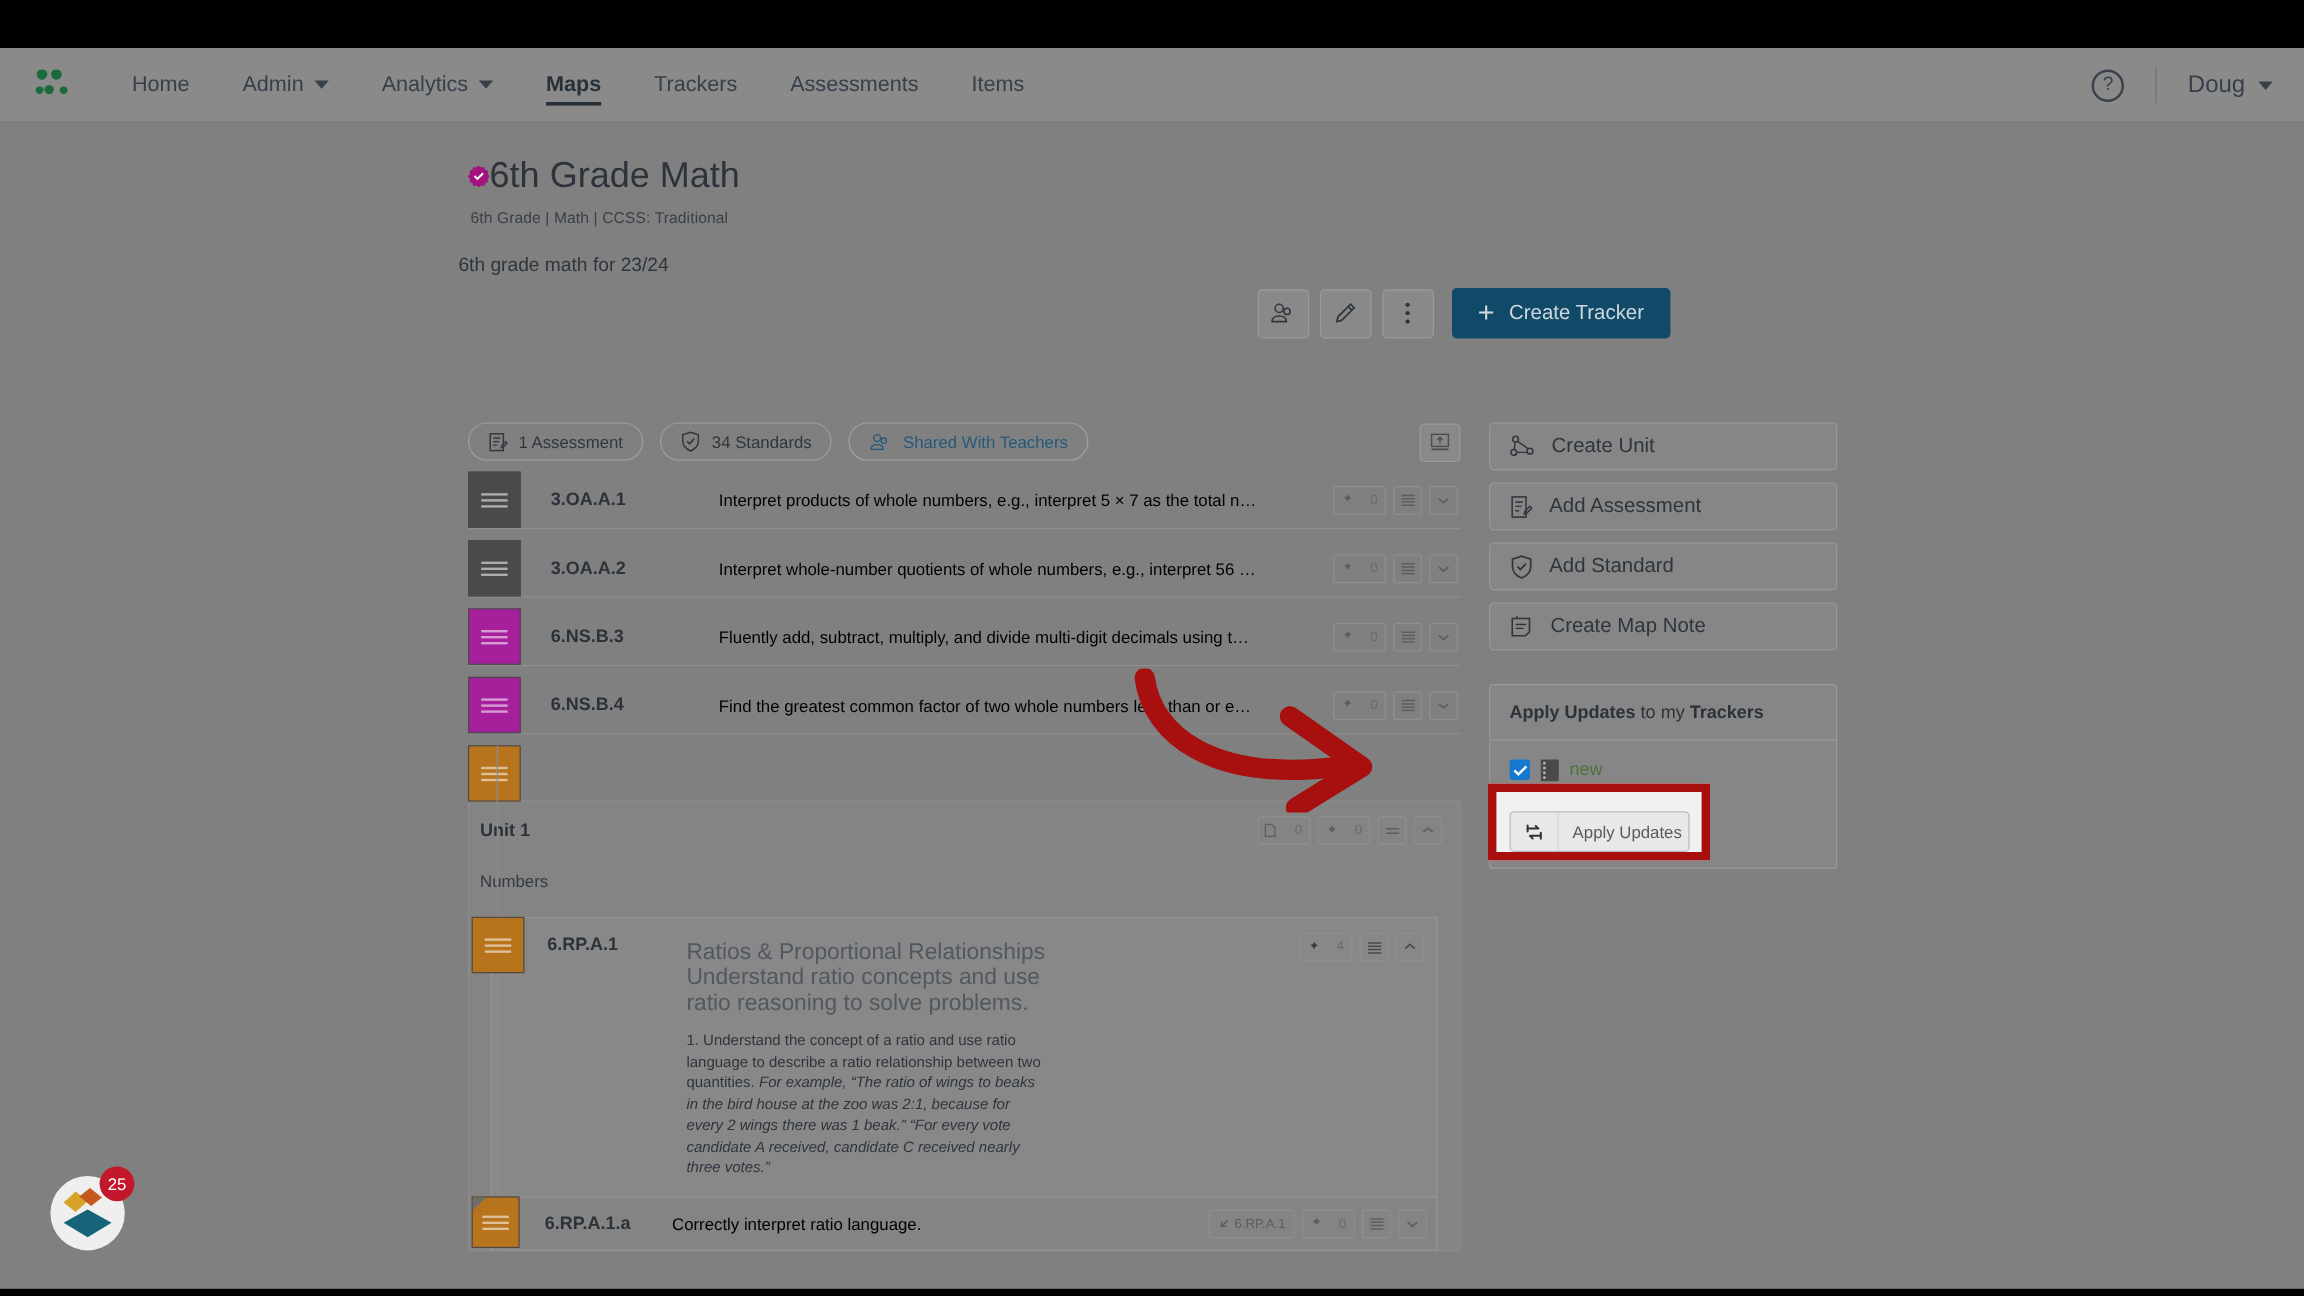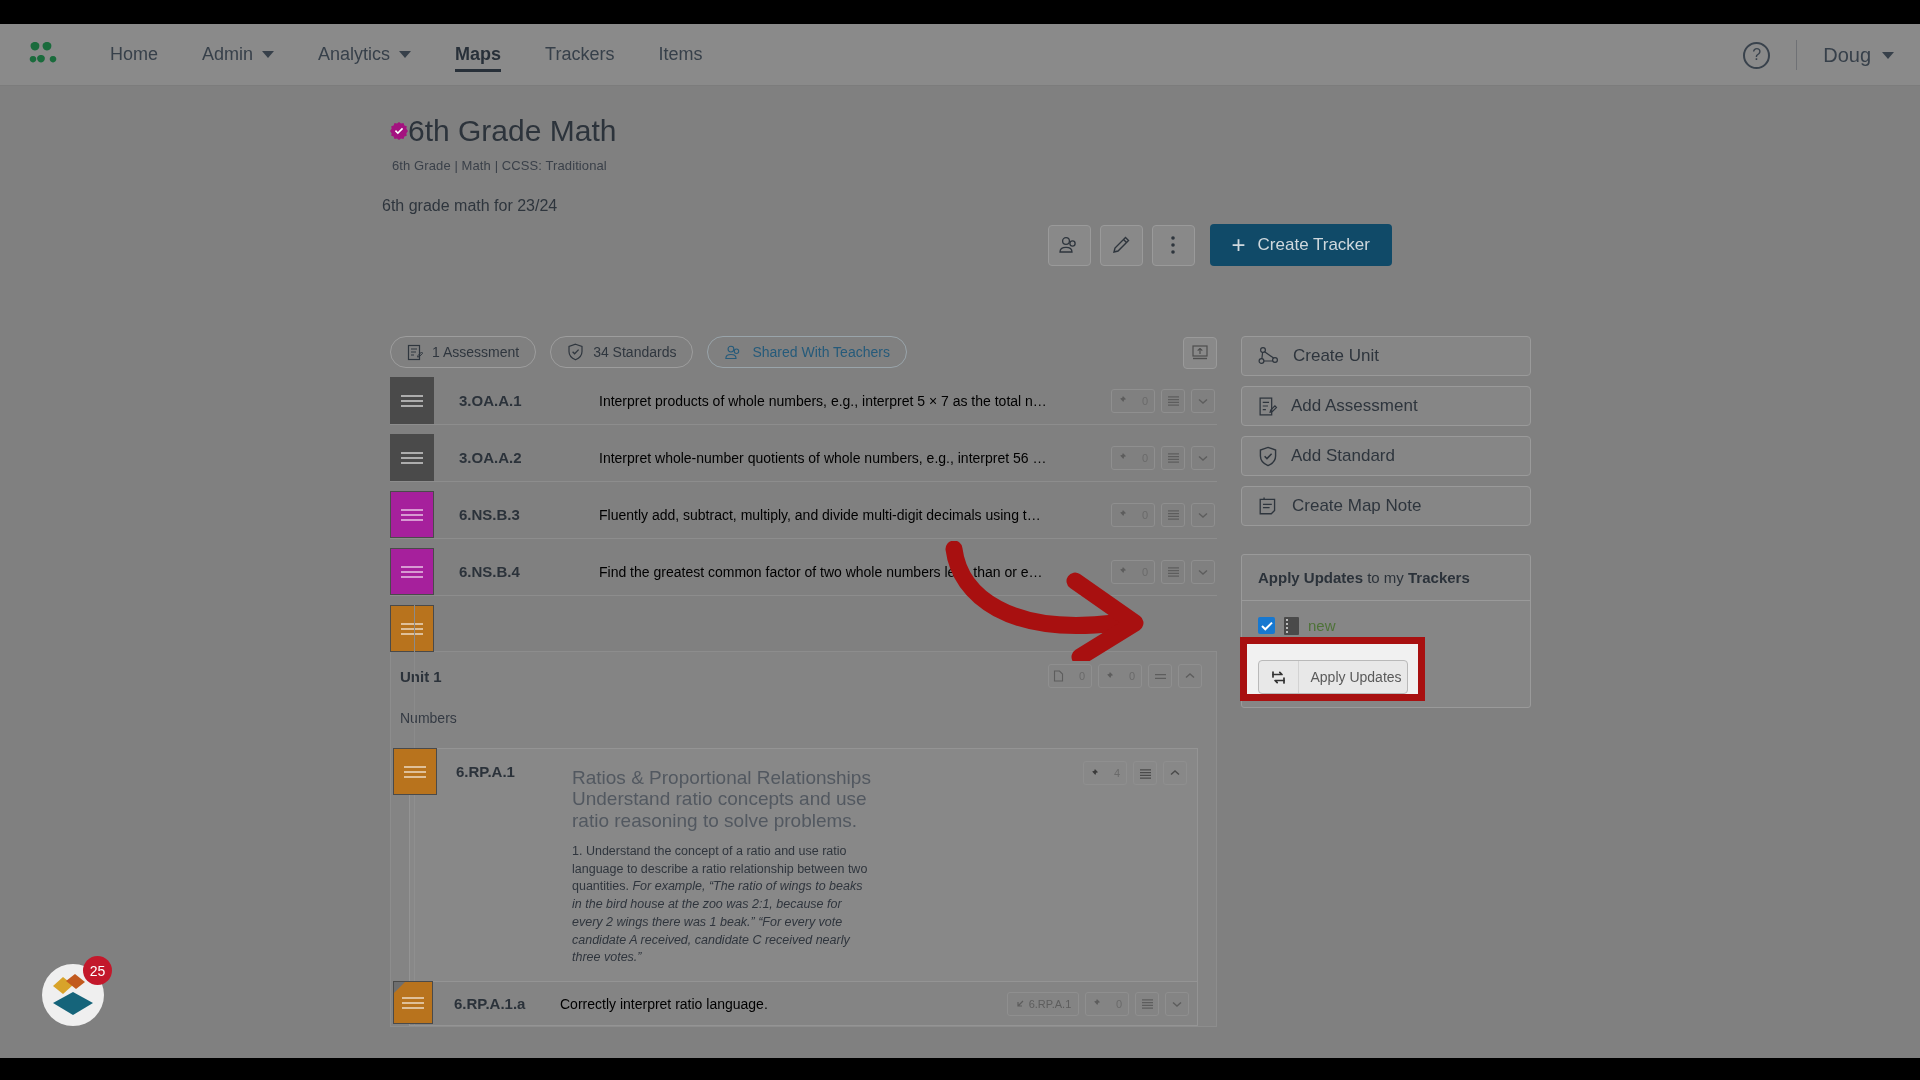--- a/index.html
+++ b/index.html
@@ -6,21 +6,21 @@
   html, body { width: 1920px; height: 1080px; overflow: hidden; }
   body {
     font-family: "Liberation Sans", sans-serif;
     background: #000;
     position: relative;
   }
 
   
   #app {
     position: absolute;
-    left: 0; top: 24px;
+    left: 0; top: 40px;
     width: 1920px; height: 1034px;
     background: #808080;
     overflow: hidden;
   }
 
   
   .navbar {
     height: 62px;
     background: #8a8a8a;
     display: flex;
@@ -253,20 +253,23 @@
       </div>
       <div class="navlink">
         <span>Analytics</span>
         <span class="caret"></span>
       </div>
       <div class="navlink active">
         <span>Maps</span>
       </div>
       <div class="navlink">
         <span>Trackers</span>
+      </div>
+      <div class="navlink">
+        <span>Assessments</span>
       </div>
       <div class="navlink">
         <span>Items</span>
       </div>
     </div>
 
     <div class="nav-right">
       <div class="help-icon">
         <span>?</span>
       </div>

